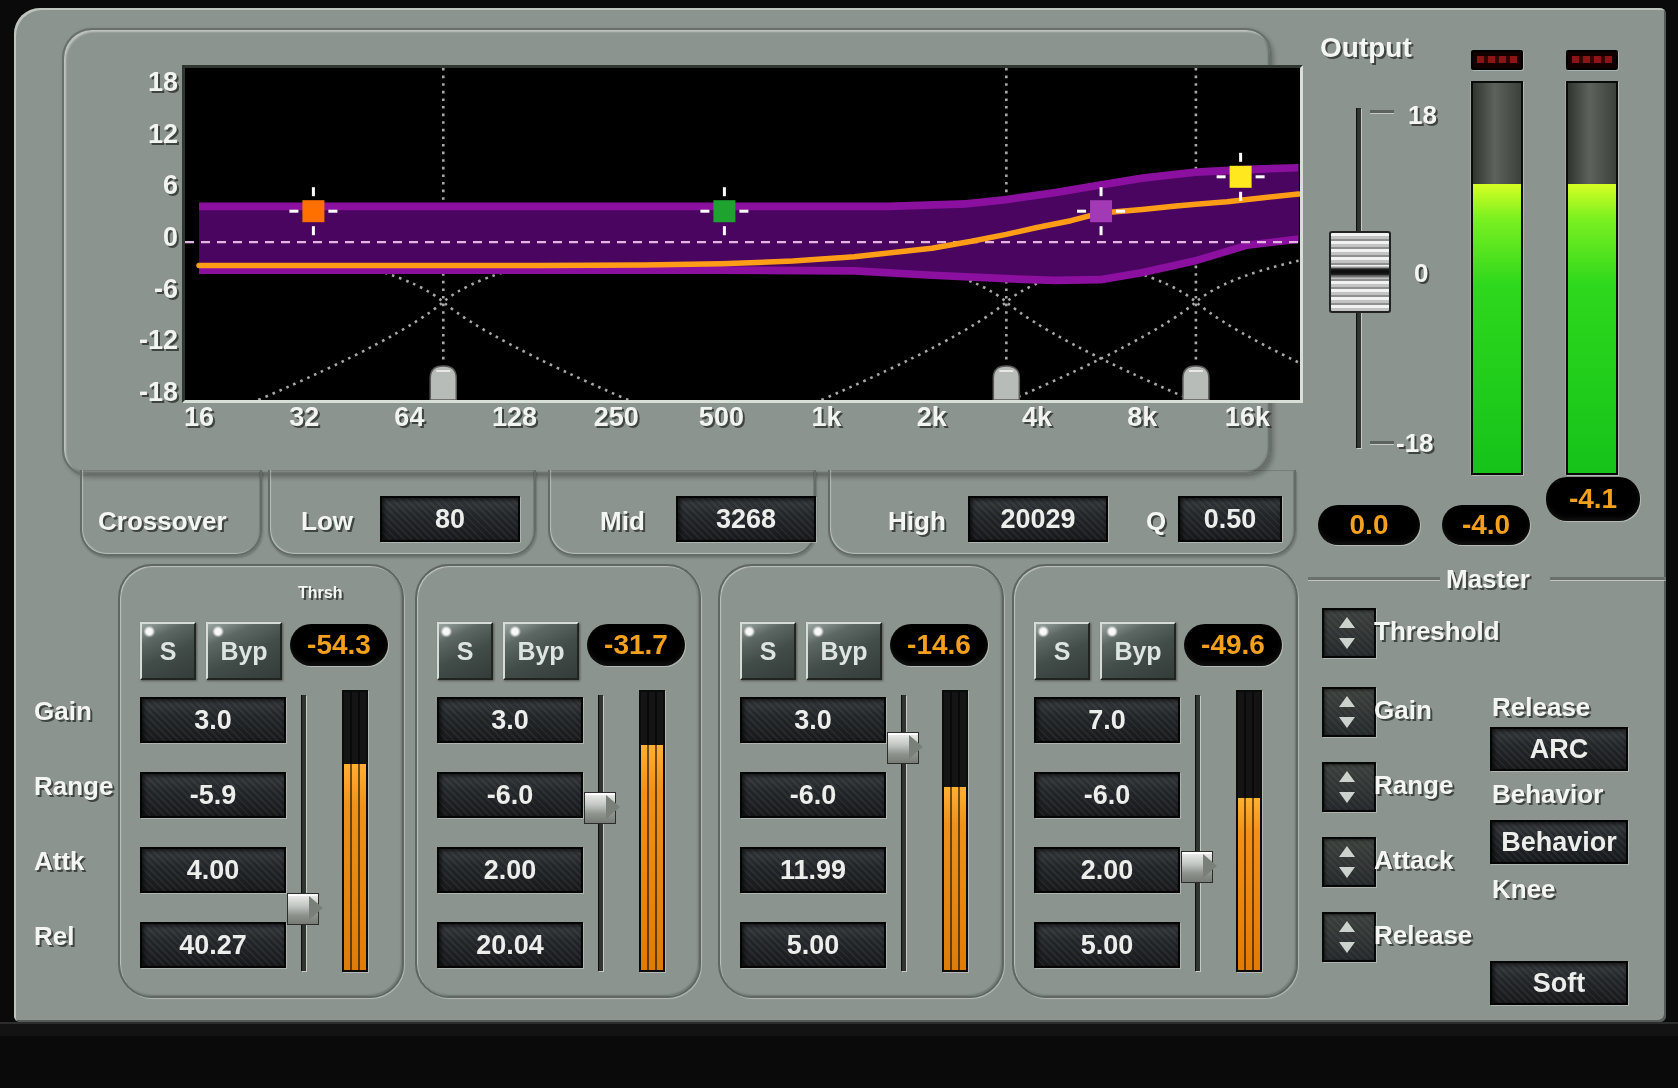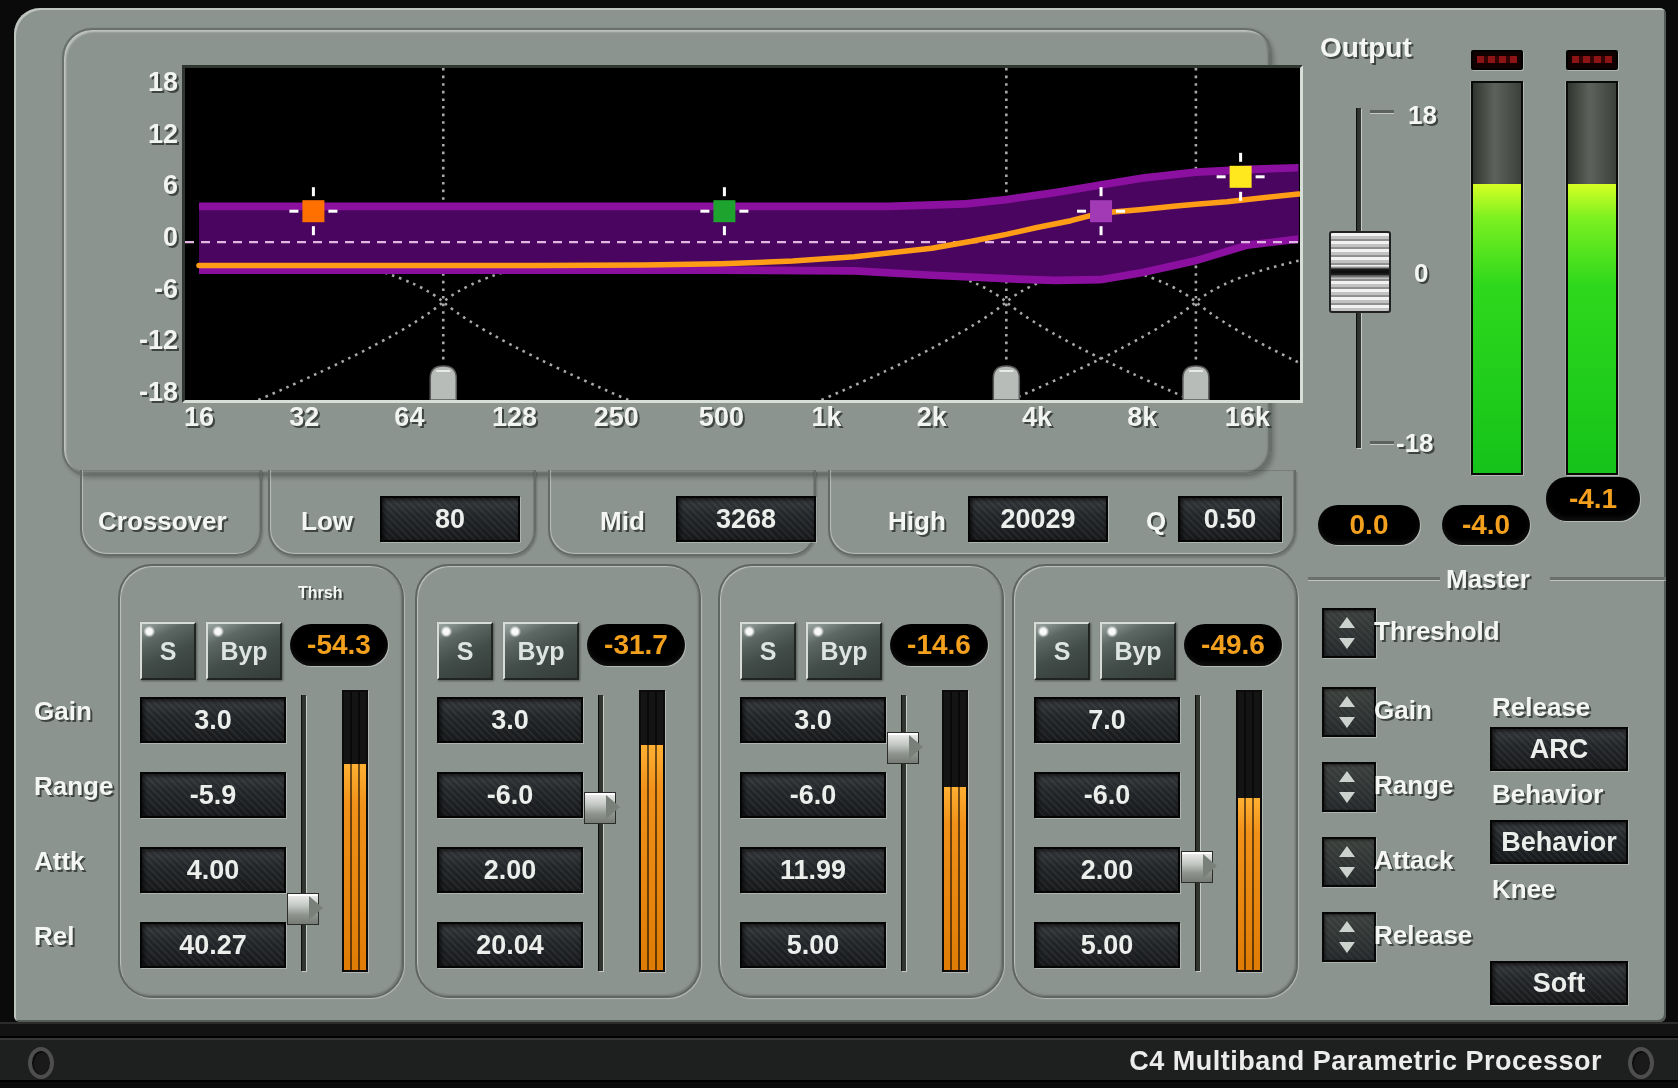--- a/index.html
+++ b/index.html
@@ -308,18 +308,13 @@
     <div class="ometer" style="left:1552px;">
         <div class="fill" style="height:74%;"></div>
       </div>
 
     <div class="pill" style="left:1304px;top:497px;width:102px;height:40px;">0.0</div>
     <div class="pill" style="left:1428px;top:497px;width:88px;height:40px;">-4.0</div>
     <div class="pill" style="left:1532px;top:469px;width:94px;height:44px;">-4.1</div>
   </div>
 
   <div class="bottom-strip"></div>
-  <div class="title-bar">
-    <div class="logo-ring" style="left:28px;"></div>
-    <div class="title-text">C4 Multiband Parametric Processor</div>
-    <div class="logo-ring" style="left:1628px;"></div>
-  </div>
 </div>
 
 </body></html>

